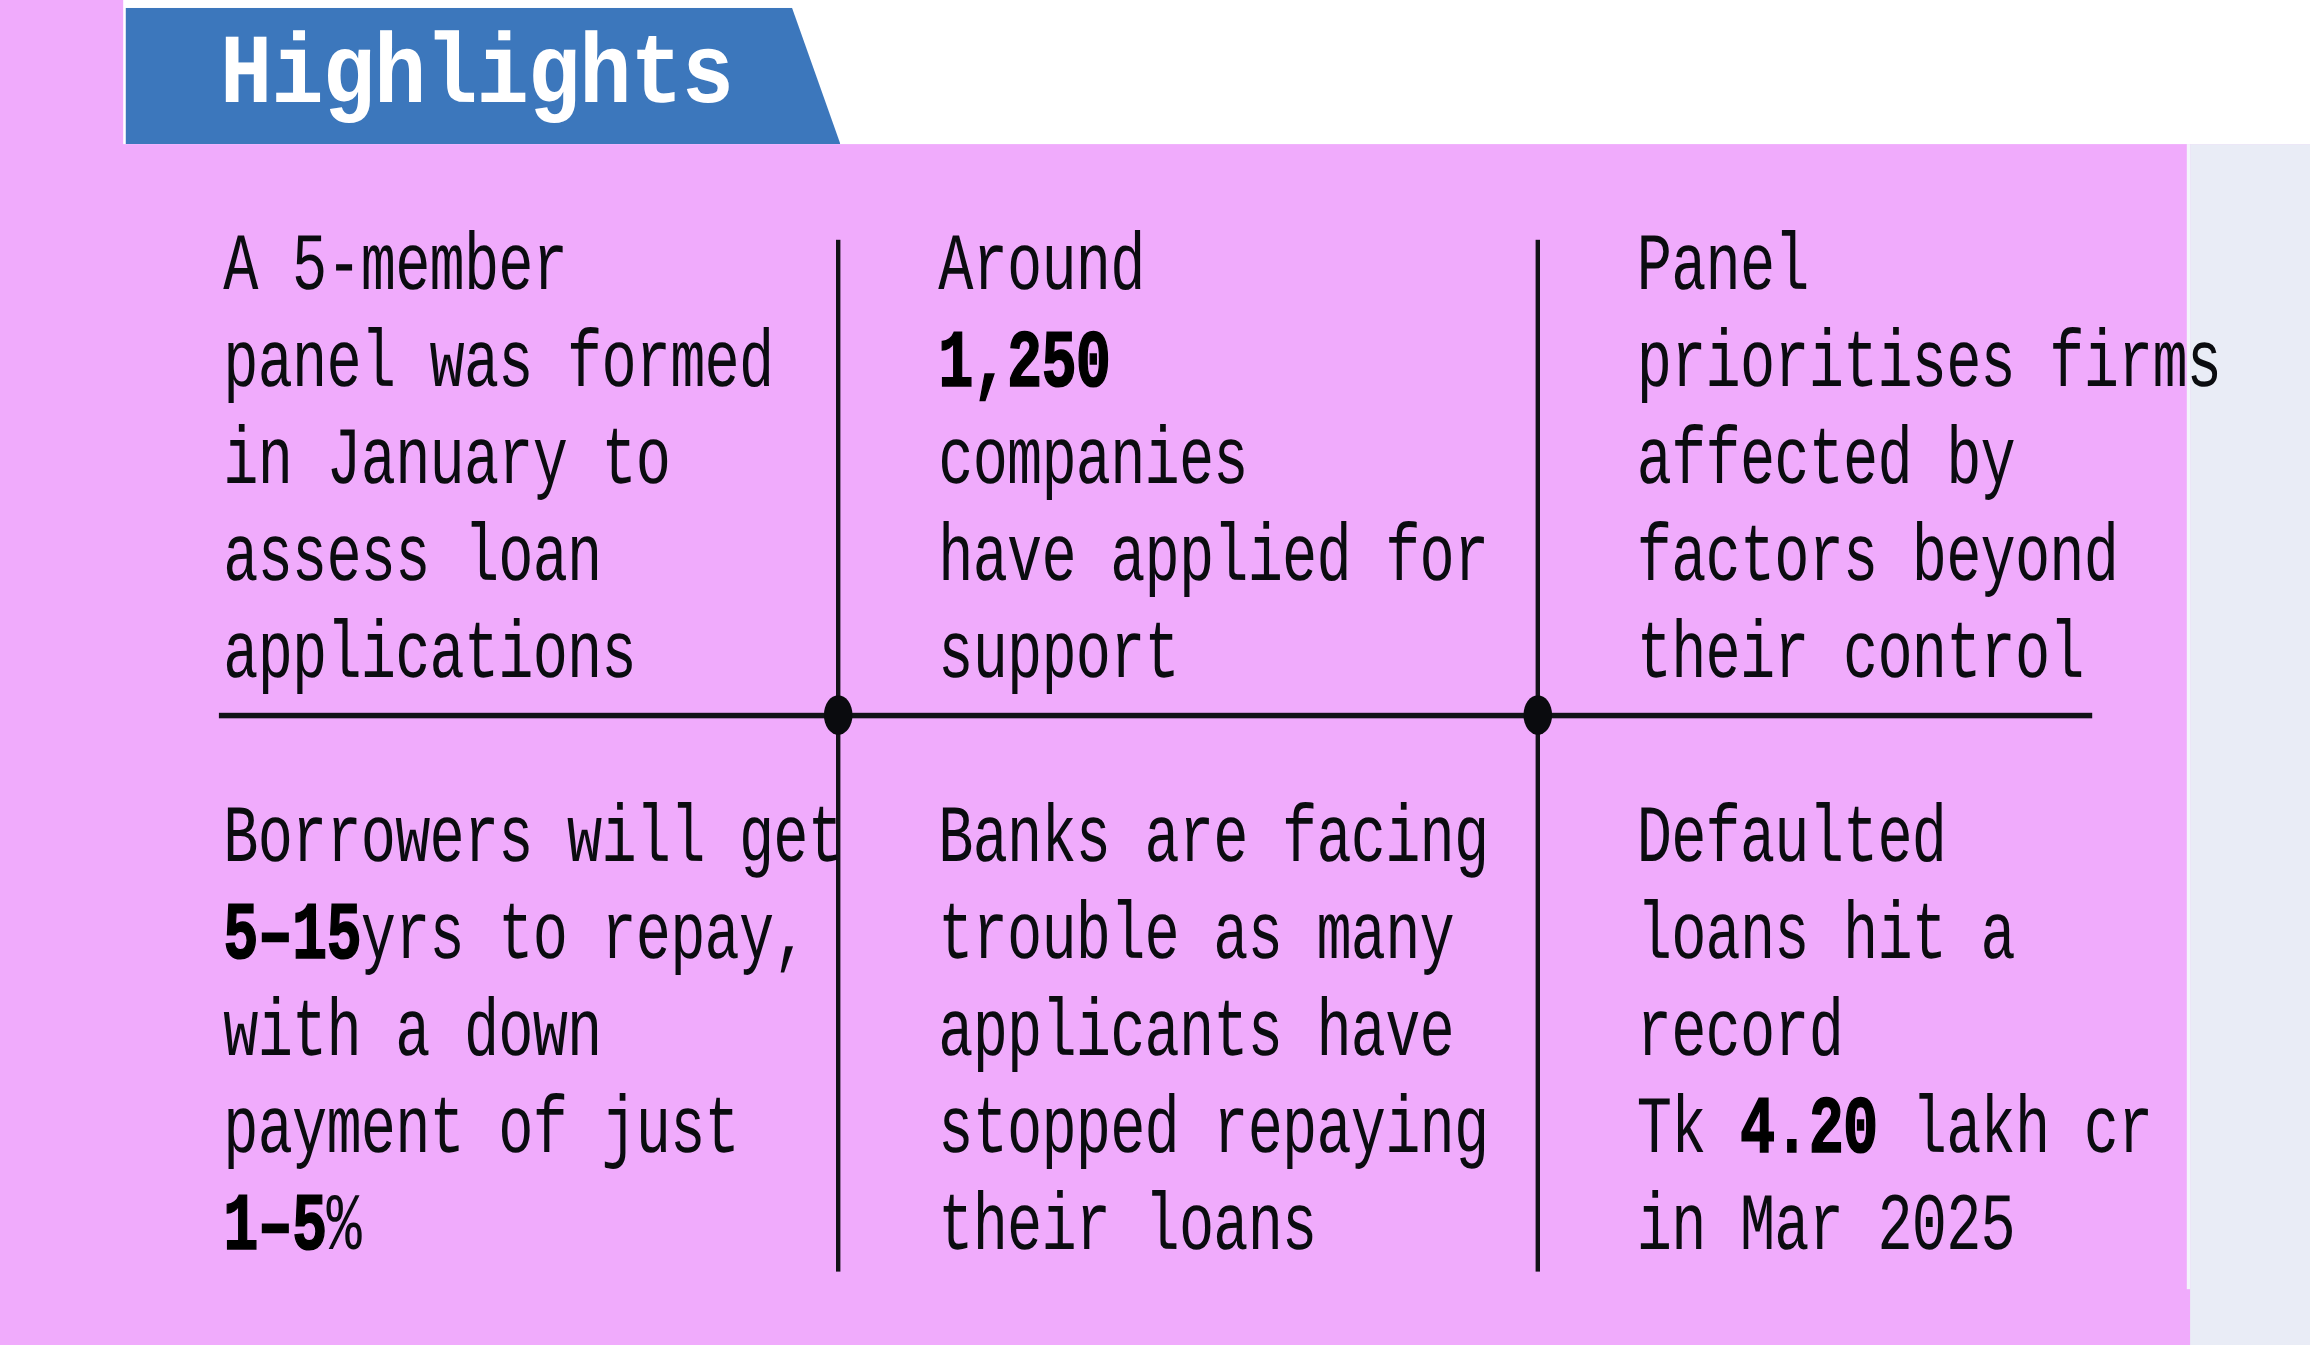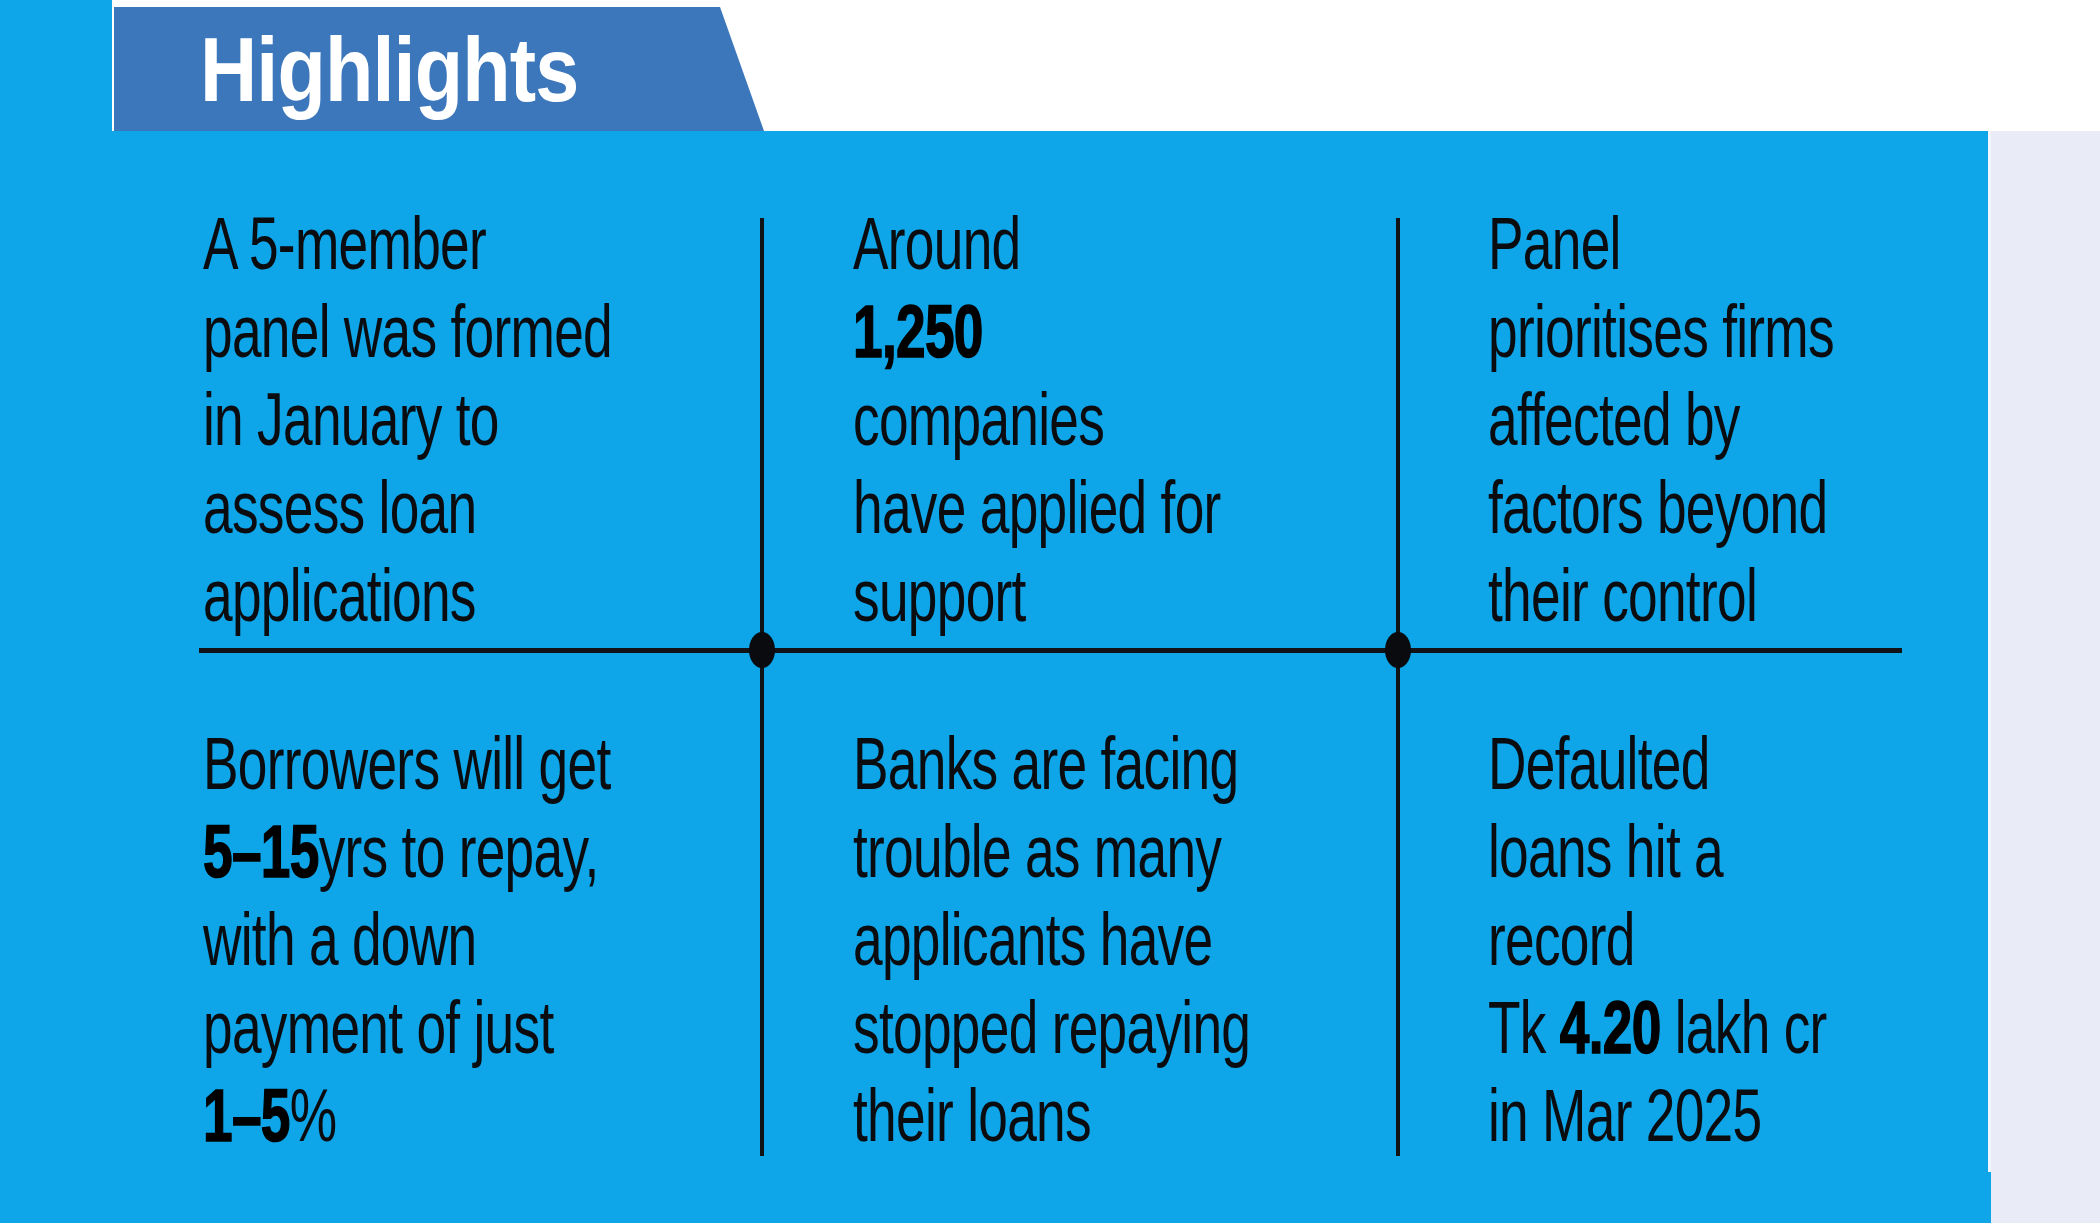--- a/index.html
+++ b/index.html
@@ -1,21 +1,21 @@
 <!DOCTYPE html>
 <html><head>
 <meta charset="utf-8">
 <style>
   html,body{margin:0;padding:0;background:#e4e8f3;}
   #stage{
     position:relative;
     width:2100px;height:1223px;
-    background:#0ea5e9;
+    background:#f0abfc;
     overflow:hidden;
-    font-family:Liberation Sans, sans-serif;
+    font-family:Liberation Mono, monospace;
   }
   
   .right-strip{
     position:absolute;left:1991px;top:131px;width:109px;height:1092px;
     background:#e9ecf6;
   }
   .seam{
     position:absolute;left:1988px;top:131px;width:3px;height:1041px;
     background:#f3f5fb;
   }

